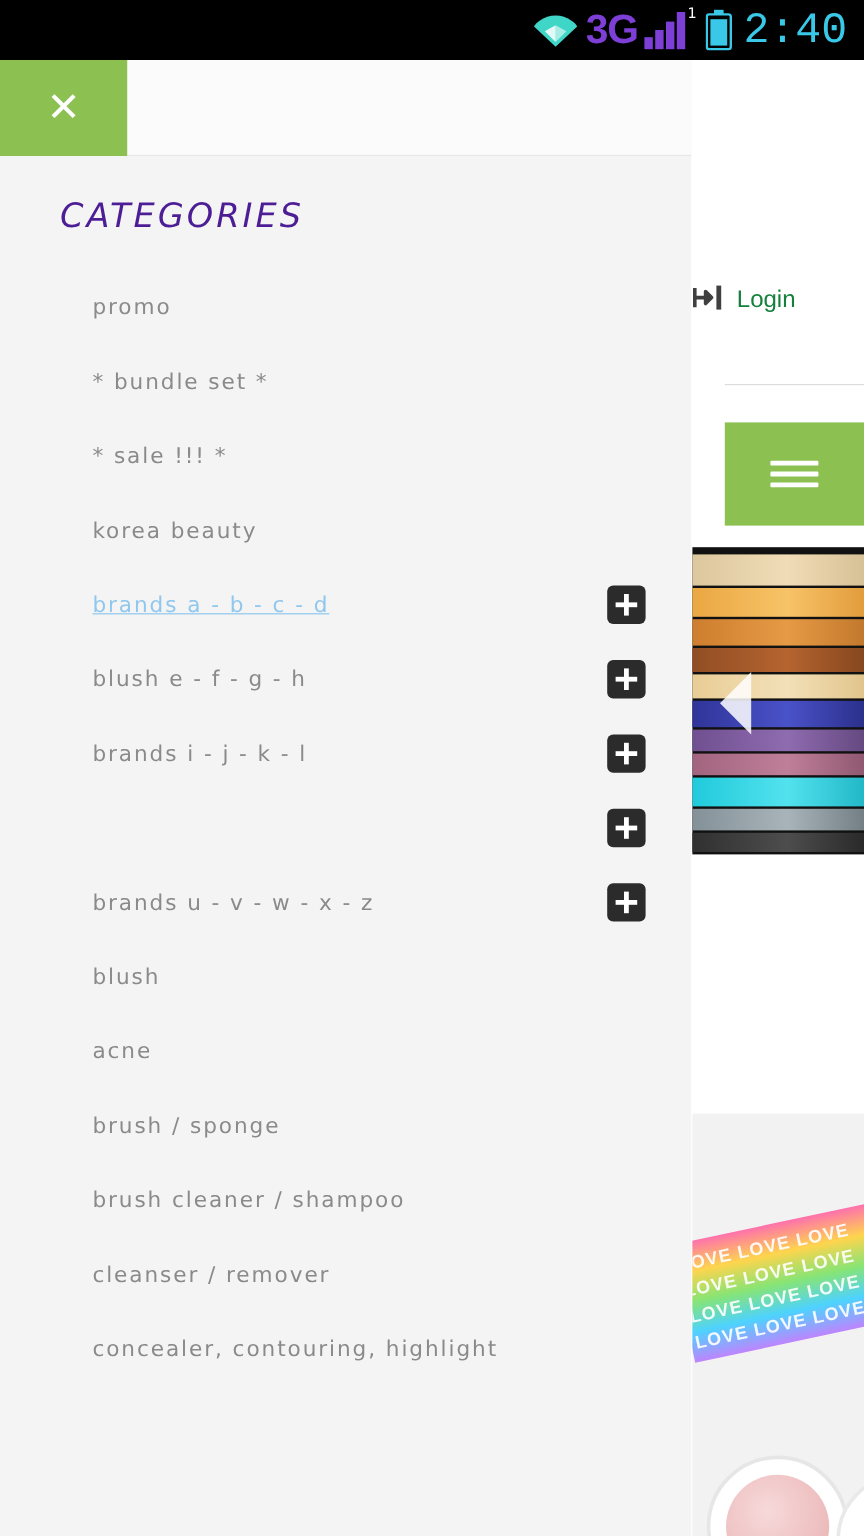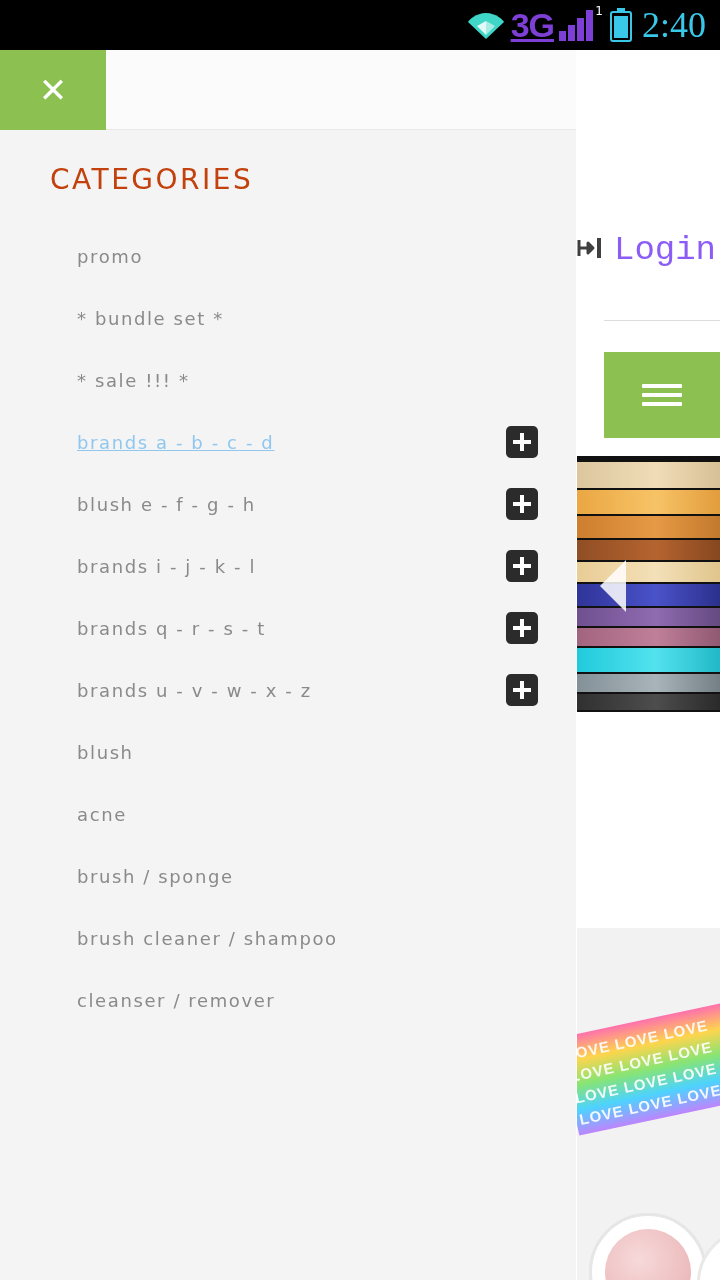--- a/index.html
+++ b/index.html
@@ -17,46 +17,45 @@
     background:#000000;
     display:flex; align-items:center; justify-content:flex-end;
     padding-right:14px;
   }
   .sb-item { display:flex; align-items:center; }
   #wifi-icon { margin-right:6px; }
   #network-label {
     color:#7d3fd6; font-size:34px; font-weight:bold;
     letter-spacing:-1px; margin-right:4px;
     font-family:"Liberation Sans", sans-serif;
-    text-decoration:underline;
   }
   #signal-icon { margin-right:12px; position:relative; }
   #signal-sup {
     position:absolute; top:-4px; right:-5px;
     color:#ffffff; font-size:12px;
   }
   #battery-icon { margin-right:10px; }
   #clock {
     color:#39c8e8; font-size:36px;
-    font-family:Liberation Serif, serif;
+    font-family:Liberation Mono, monospace;
   }
 
   
   #page-underlay {
     position:absolute; top:50px; left:0; width:720px; height:1230px;
     background:#ffffff;
   }
   #login-row {
     position:absolute; top:160px; left:576px; width:144px; height:80px;
     display:flex; align-items:center;
   }
   #login-icon { margin-right:10px; }
   #login-label {
-    font-size:34px; color:#8b5cf6;
-    font-family:Liberation Mono, monospace;
+    font-size:20px; color:#15803d;
+    font-family:Liberation Sans, sans-serif;
   }
   #underlay-divider {
     position:absolute; top:270px; left:604px; width:116px; height:1px;
     background:#dcdcdc;
   }
   #menu-button {
     position:absolute; top:302px; left:604px; width:116px; height:86px;
     background:#8cc152;
     display:flex; align-items:center; justify-content:center;
   }
@@ -121,22 +120,23 @@
   }
   #close-button {
     position:absolute; top:0; left:0; width:106px; height:80px;
     background:#8cc152;
     display:flex; align-items:center; justify-content:center;
   }
   #close-icon { color:#ffffff; font-size:34px; line-height:34px; font-weight:300; }
 
   #categories-title {
     position:absolute; top:113px; left:50px;
-    font-size:28px; color:#c2410c; letter-spacing:2.5px;
+    font-size:28px; color:#4c1d95; letter-spacing:2.5px;
     font-family:"DejaVu Sans", sans-serif;
+    font-style:italic;
   }
 
   #menu-list {
     position:absolute; top:175px; left:0; width:576px;
     list-style:none;
   }
   .menu-item {
     position:relative; height:62px;
     display:flex; align-items:center;
     padding-left:77px;
@@ -252,20 +252,23 @@
   <ul id="menu-list">
     <li class="menu-item">
       <span class="menu-label">promo</span>
     </li>
     <li class="menu-item">
       <span class="menu-label">* bundle set *</span>
     </li>
     <li class="menu-item">
       <span class="menu-label">* sale !!! *</span>
     </li>
+    <li class="menu-item">
+      <span class="menu-label">korea beauty</span>
+    </li>
     <li class="menu-item active">
       <span class="menu-label">brands a - b - c - d</span>
       <span class="expand-icon">
           <i class="plus-h"></i>
           <i class="plus-v"></i>
         </span>
     </li>
     <li class="menu-item">
       <span class="menu-label">blush e - f - g - h</span>
       <span class="expand-icon">
@@ -274,21 +277,20 @@
         </span>
     </li>
     <li class="menu-item">
       <span class="menu-label">brands i - j - k - l</span>
       <span class="expand-icon">
           <i class="plus-h"></i>
           <i class="plus-v"></i>
         </span>
     </li>
     <li class="menu-item">
-      <span class="menu-label">brands q - r - s - t</span>
       <span class="expand-icon">
           <i class="plus-h"></i>
           <i class="plus-v"></i>
         </span>
     </li>
     <li class="menu-item">
       <span class="menu-label">brands u - v - w - x - z</span>
       <span class="expand-icon">
           <i class="plus-h"></i>
           <i class="plus-v"></i>
@@ -301,15 +303,18 @@
       <span class="menu-label">acne</span>
     </li>
     <li class="menu-item">
       <span class="menu-label">brush / sponge</span>
     </li>
     <li class="menu-item">
       <span class="menu-label">brush cleaner / shampoo</span>
     </li>
     <li class="menu-item">
       <span class="menu-label">cleanser / remover</span>
+    </li>
+    <li class="menu-item">
+      <span class="menu-label">concealer, contouring, highlight</span>
     </li>
   </ul>
 </div>
 
 </body></html>

